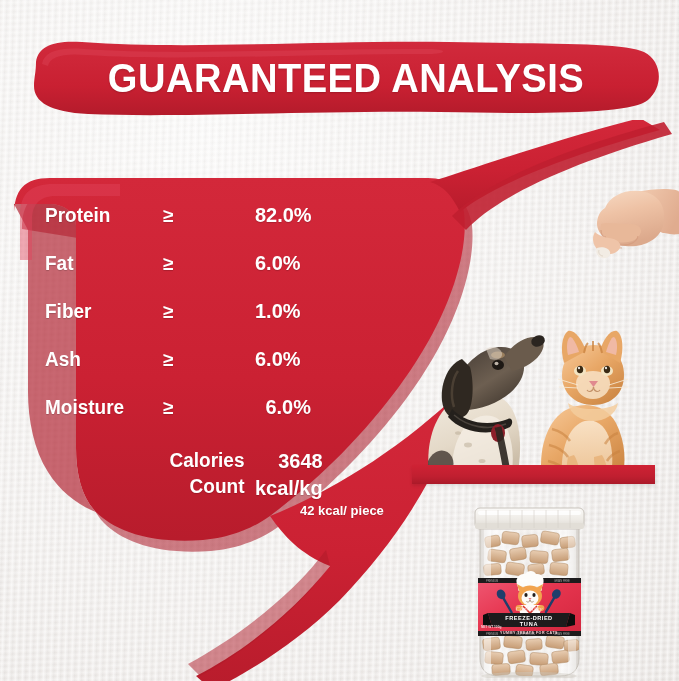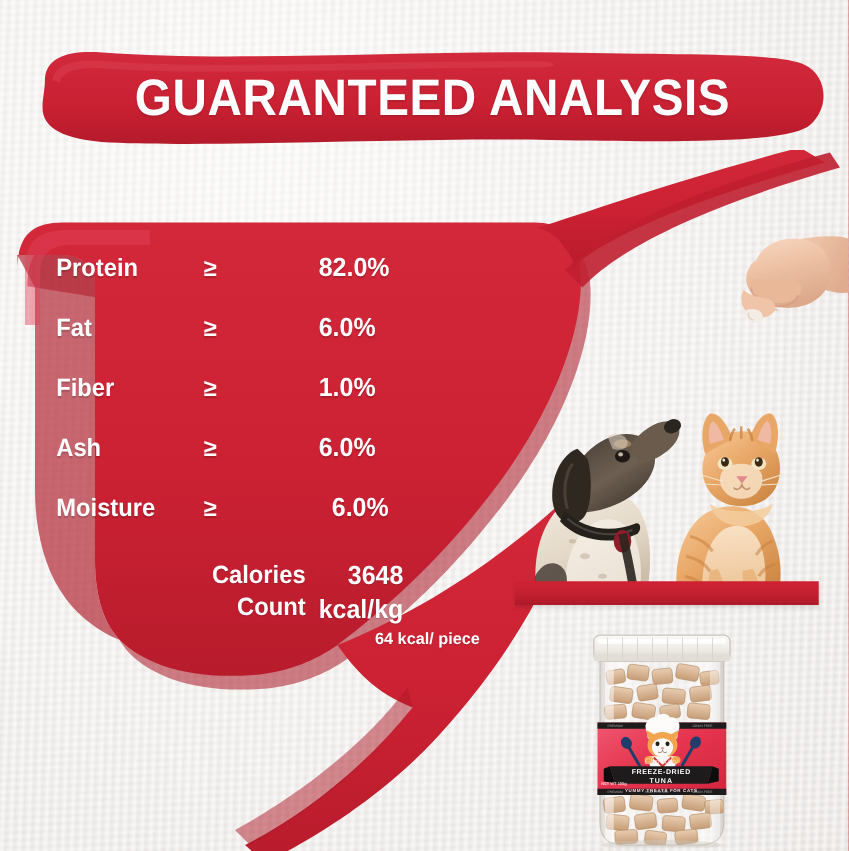--- a/index.html
+++ b/index.html
@@ -1,21 +1,21 @@
 <!DOCTYPE html>
 <html><head>
 <meta charset="utf-8">
 <style>
   html,body{margin:0;padding:0;}
   body{
     width:679px;height:681px;overflow:hidden;
     font-family:"Liberation Sans", sans-serif;
     background:#f5f3f1;
   }
-  #stage{position:relative;width:679px;height:681px;overflow:hidden;background:#b91c1c;}
+  #stage{position:relative;width:679px;height:681px;overflow:hidden;background:#3b82f6;}
 
   
   .texture{
     position:absolute;inset:0;
     background:
       repeating-linear-gradient(92deg, rgba(0,0,0,0.022) 0px, rgba(0,0,0,0) 2px, rgba(255,255,255,0.5) 4px, rgba(0,0,0,0.018) 7px),
       repeating-linear-gradient(178deg, rgba(0,0,0,0.014) 0px, rgba(255,255,255,0.35) 3px, rgba(0,0,0,0.010) 6px),
       radial-gradient(ellipse at 30% 20%, #fbfaf9 0%, #f1eeec 60%, #eae6e3 100%);
     pointer-events:none;
   }
@@ -235,21 +235,21 @@
     <div class="cal-row">
       <div class="cal-label">
         <span>Calories</span><br>
         <span>Count</span>
       </div>
       <div class="cal-val">
         <span>3648</span><br>
         <span>kcal/kg</span>
       </div>
     </div>
-    <div class="cal-sub">64 kcal/ piece</div>
+    <div class="cal-sub">42 kcal/ piece</div>
   </div>
 
   <svg class="hand" viewBox="0 0 104 74">
     <defs>
       <linearGradient id="skin" x1="0" y1="0" x2="0.3" y2="1">
         <stop offset="0%" stop-color="#f7d9c2"></stop>
         <stop offset="45%" stop-color="#eec2a5"></stop>
         <stop offset="100%" stop-color="#dca98c"></stop>
       </linearGradient>
       <linearGradient id="skin2" x1="0" y1="0" x2="1" y2="0.6">

